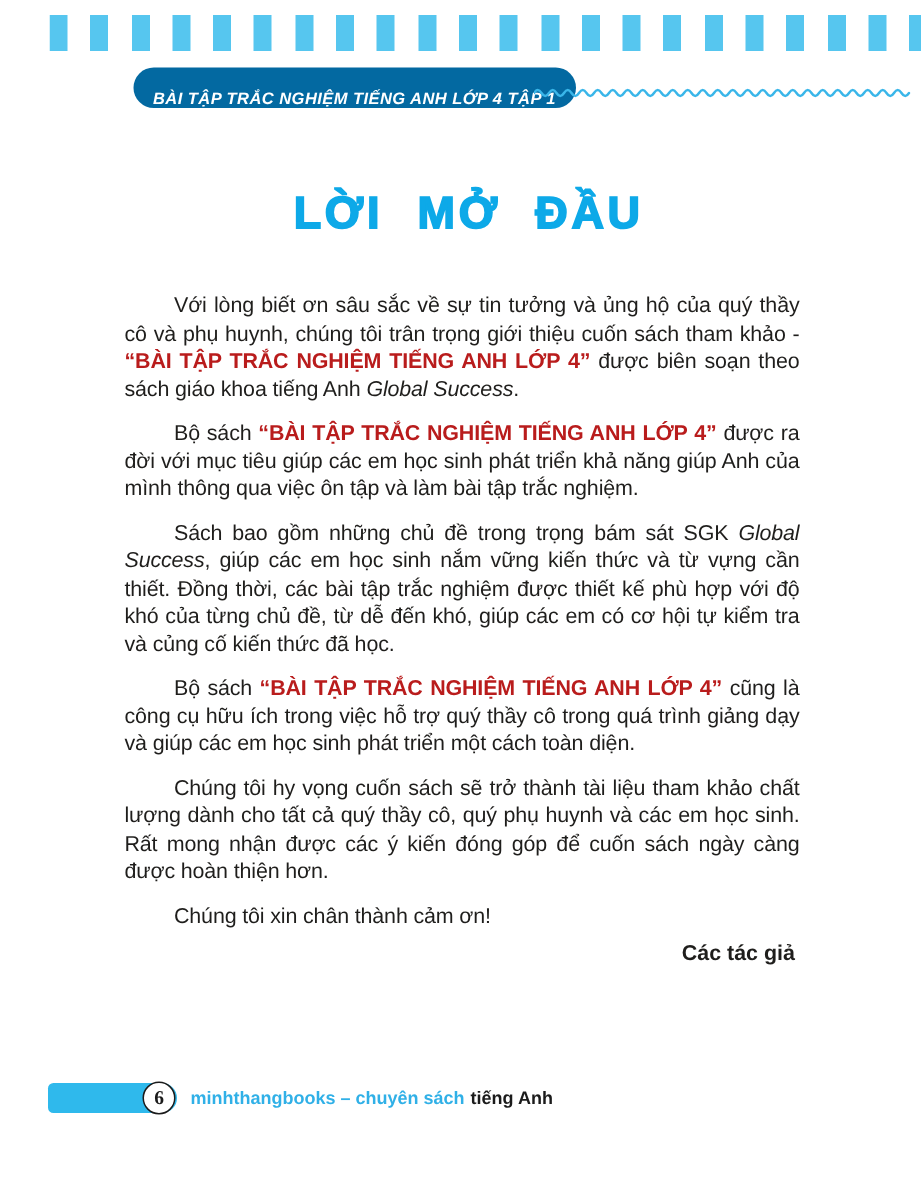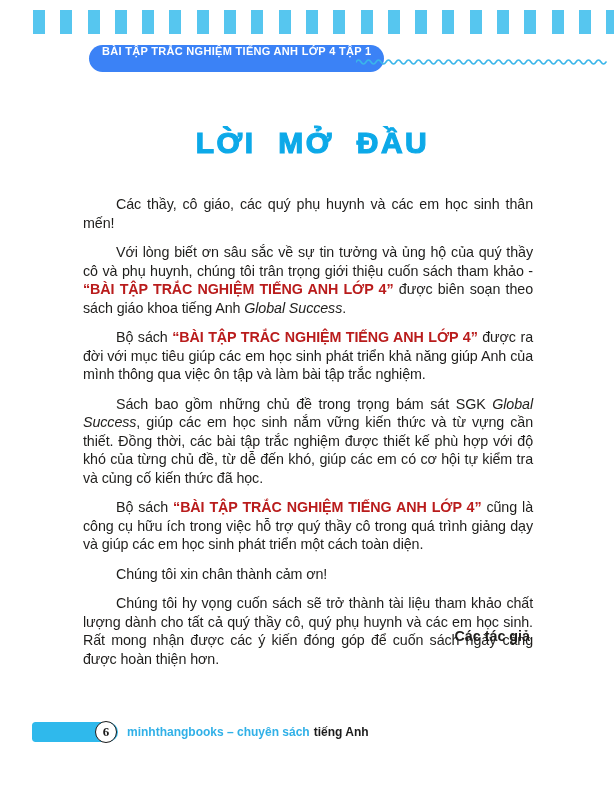--- a/index.html
+++ b/index.html
@@ -10,22 +10,22 @@
   }
   
   .squares-row{
     position:absolute;top:10px;left:33px;right:0;height:24px;
     display:flex;gap:15.3px;overflow:hidden;
   }
   .squares-row .sq{flex:0 0 12px;height:24px;background:#56c6ef;}
   
   .badge{
     position:absolute;left:89px;top:45px;height:27px;
-    background:#3b82f6;border-radius:15px;
-    display:flex;align-items:flex-start;padding:0 13px;box-sizing:border-box;
+    background:#0369a1;border-radius:15px;
+    display:flex;align-items:flex-end;padding:0 13px;box-sizing:border-box;font-style:italic;
   }
   .badge span{
     color:#ffffff;font-weight:bold;font-size:11px;letter-spacing:.3px;white-space:nowrap;
   }
   .wave{position:absolute;left:356px;top:56px;width:252px;height:12px;}
   
   .title{
     position:absolute;left:0;right:0;top:126px;text-align:center;
     font-size:30px;font-weight:bold;color:#0da9e8;
     -webkit-text-stroke:1.2px #0da9e8;
@@ -95,27 +95,26 @@
   <span>BÀI TẬP TRẮC NGHIỆM TIẾNG ANH LỚP 4 TẬP 1</span>
 </div>
 
 <svg class="wave" viewBox="0 0 252 12">
   <path id="wave-path" d="M0 6 q2.5 -4 5 0 q2.5 4 5 0 q2.5 -4 5 0 q2.5 4 5 0 q2.5 -4 5 0 q2.5 4 5 0 q2.5 -4 5 0 q2.5 4 5 0 q2.5 -4 5 0 q2.5 4 5 0 q2.5 -4 5 0 q2.5 4 5 0 q2.5 -4 5 0 q2.5 4 5 0 q2.5 -4 5 0 q2.5 4 5 0 q2.5 -4 5 0 q2.5 4 5 0 q2.5 -4 5 0 q2.5 4 5 0 q2.5 -4 5 0 q2.5 4 5 0 q2.5 -4 5 0 q2.5 4 5 0 q2.5 -4 5 0 q2.5 4 5 0 q2.5 -4 5 0 q2.5 4 5 0 q2.5 -4 5 0 q2.5 4 5 0 q2.5 -4 5 0 q2.5 4 5 0 q2.5 -4 5 0 q2.5 4 5 0 q2.5 -4 5 0 q2.5 4 5 0 q2.5 -4 5 0 q2.5 4 5 0 q2.5 -4 5 0 q2.5 4 5 0 q2.5 -4 5 0 q2.5 4 5 0 q2.5 -4 5 0 q2.5 4 5 0 q2.5 -4 5 0 q2.5 4 5 0 q2.5 -4 5 0 q2.5 4 5 0 q2.5 -4 5 0 q2.5 4 5 0" fill="none" stroke="#3ab6e9" stroke-width="1.6" stroke-linecap="round"></path>
 </svg>
 
 <div class="title">LỜI MỞ ĐẦU</div>
 
 <div class="content" id="content">
-    <p><span class="run-n">Các thầy, cô giáo, các quý phụ huynh và các em học sinh thân mến!</span></p>
     <p><span class="run-n">Với lòng biết ơn sâu sắc về sự tin tưởng và ủng hộ của quý thầy cô và phụ huynh, chúng tôi trân trọng giới thiệu cuốn sách tham khảo - </span><span class="run-b">“BÀI TẬP TRẮC NGHIỆM TIẾNG ANH LỚP 4”</span><span class="run-n"> được biên soạn theo sách giáo khoa tiếng Anh </span><span class="run-i">Global Success</span><span class="run-n">.</span></p>
     <p><span class="run-n">Bộ sách </span><span class="run-b">“BÀI TẬP TRẮC NGHIỆM TIẾNG ANH LỚP 4”</span><span class="run-n"> được ra đời với mục tiêu giúp các em học sinh phát triển khả năng giúp Anh của mình thông qua việc ôn tập và làm bài tập trắc nghiệm.</span></p>
     <p><span class="run-n">Sách bao gồm những chủ đề trong trọng bám sát SGK </span><span class="run-i">Global Success</span><span class="run-n">, giúp các em học sinh nắm vững kiến thức và từ vựng cần thiết. Đồng thời, các bài tập trắc nghiệm được thiết kế phù hợp với độ khó của từng chủ đề, từ dễ đến khó, giúp các em có cơ hội tự kiểm tra và củng cố kiến thức đã học.</span></p>
     <p><span class="run-n">Bộ sách </span><span class="run-b">“BÀI TẬP TRẮC NGHIỆM TIẾNG ANH LỚP 4”</span><span class="run-n"> cũng là công cụ hữu ích trong việc hỗ trợ quý thầy cô trong quá trình giảng dạy và giúp các em học sinh phát triển một cách toàn diện.</span></p>
+    <p><span class="run-n">Chúng tôi hy vọng cuốn sách sẽ trở thành tài liệu tham khảo chất lượng dành cho tất cả quý thầy cô, quý phụ huynh và các em học sinh. Rất mong nhận được các ý kiến đóng góp để cuốn sách ngày càng được hoàn thiện hơn.</span></p>
     <p><span class="run-n">Chúng tôi xin chân thành cảm ơn!</span></p>
-    <p><span class="run-n">Chúng tôi hy vọng cuốn sách sẽ trở thành tài liệu tham khảo chất lượng dành cho tất cả quý thầy cô, quý phụ huynh và các em học sinh. Rất mong nhận được các ý kiến đóng góp để cuốn sách ngày càng được hoàn thiện hơn.</span></p>
   </div>
 
 <div class="signature">Các tác giả</div>
 
 <div class="footer-bar"></div>
 <div class="page-num">
   <span>6</span>
 </div>
 <div class="footer-brand">
   <span class="cyan">minhthangbooks – chuyên sách</span>

